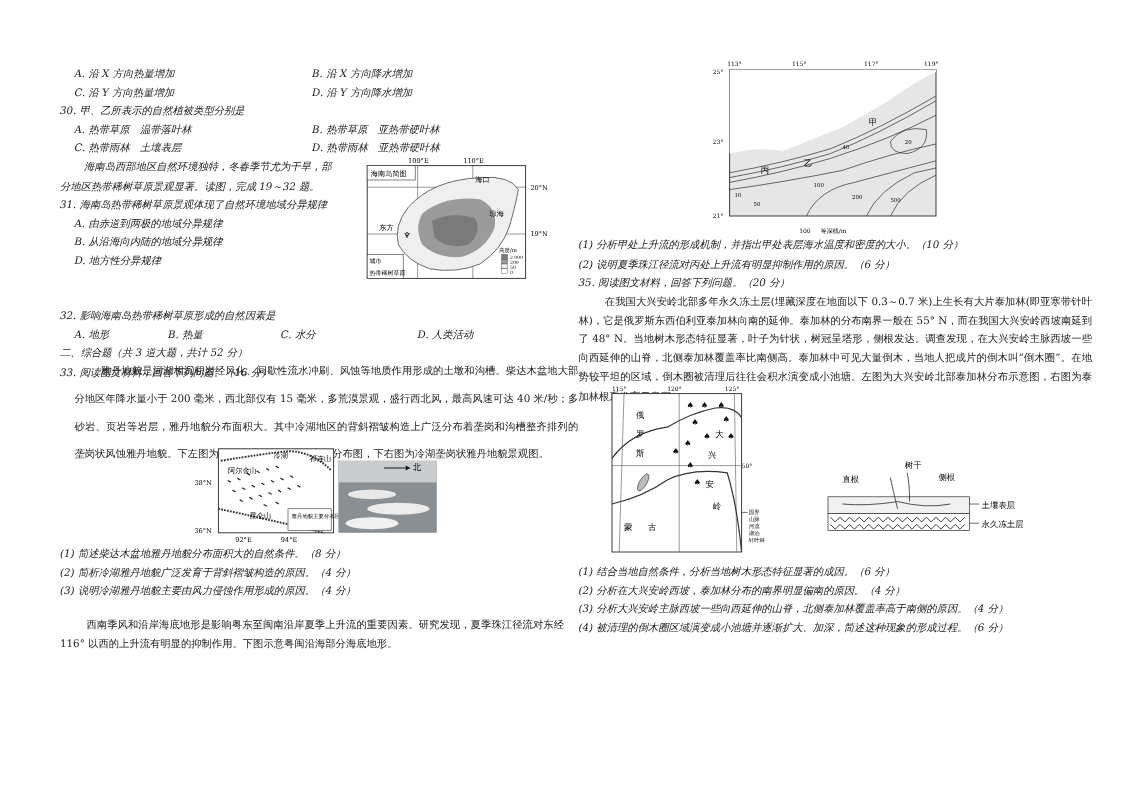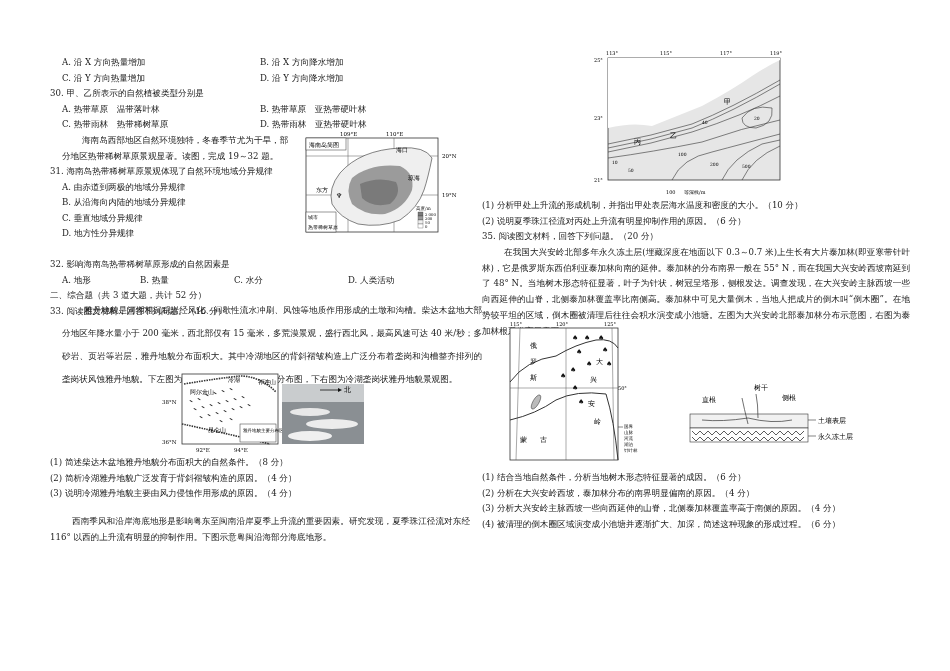--- a/index.html
+++ b/index.html
@@ -3,47 +3,46 @@
 <meta charset="utf-8">
 <style>
   * { box-sizing: border-box; margin: 0; padding: 0; }
   html, body { width: 950px; height: 671px; background: #ffffff; overflow: hidden; }
   body { font-family: "DejaVu Serif", "Liberation Serif", serif; color: #1a1a1a; font-size: 8.6px; line-height: 15.6px; position: relative; }
   .col { position: absolute; top: 0; }
   .left { left: 50px; width: 420px; }
   .right { left: 482px; width: 428px; }
   .ind { padding-left: 12px; }
   .para { text-indent: 22px; text-align: justify; white-space: normal; }
-  .row { position: relative; height: 15.6px; }
+  .row { position: relative; height: 15.6px; font-style: italic; }
   .abs { position: absolute; }
   .fig { position: absolute; }
   svg text { font-family: "DejaVu Serif", "Liberation Serif", serif; }
 </style>
 </head>
 <body>
 
 <div class="col left">
   <div class="abs" style="top:55px; left:12px; width:410px;">
     <div class="row"><span>A. 沿 X 方向热量增加</span><span class="abs" style="left:198px">B. 沿 X 方向降水增加</span></div>
     <div class="row"><span>C. 沿 Y 方向热量增加</span><span class="abs" style="left:198px">D. 沿 Y 方向降水增加</span></div>
   </div>
   <div class="abs" style="top:86px; left:0; width:420px;">
     <div class="row">30. 甲、乙所表示的自然植被类型分别是</div>
     <div class="row" style="padding-left:12px"><span>A. 热带草原　温带落叶林</span><span class="abs" style="left:210px">B. 热带草原　亚热带硬叶林</span></div>
-    <div class="row" style="padding-left:12px"><span>C. 热带雨林　热带稀树草原</span><span class="abs" style="left:210px">D. 热带雨林　亚热带硬叶林</span></div>
-  </div>
-  <div class="abs" style="top:133px; left:0; width:250px;margin-left:12px;">
+    <div class="row" style="padding-left:12px"><span>C. 热带雨林　土壤表层</span><span class="abs" style="left:210px">D. 热带雨林　亚热带硬叶林</span></div>
+  </div>
+  <div class="abs" style="top:133px; left:0; width:250px;">
     <div class="row" style="padding-left:20px">海南岛西部地区自然环境独特，冬春季节尤为干旱，部</div>
     <div class="row">分地区热带稀树草原景观显著。读图，完成 19～32 题。</div>
   </div>
   <div class="abs" style="top:164px; left:0; width:250px;">
     <div class="row">31. 海南岛热带稀树草原景观体现了自然环境地域分异规律</div>
     <div class="row ind">A. 由赤道到两极的地域分异规律</div>
     <div class="row ind">B. 从沿海向内陆的地域分异规律</div>
-    <div class="row ind">C. 垂直地域分异规律</div>
     <div class="row ind">D. 地方性分异规律</div>
   </div>
 
   <div class="fig" style="left:250px; top:128px; width:168px; height:106px;">
     <svg width="168" height="106" viewBox="0 0 168 106">
       <rect x="6" y="10" width="132" height="94" fill="#fff" stroke="#333" stroke-width="0.8"></rect>
       <line x1="48" y1="10" x2="48" y2="104" stroke="#555" stroke-width="0.5"></line>
       <line x1="94" y1="10" x2="94" y2="104" stroke="#555" stroke-width="0.5"></line>
       <line x1="6" y1="28" x2="138" y2="28" stroke="#555" stroke-width="0.5"></line>
       <line x1="6" y1="67" x2="138" y2="67" stroke="#555" stroke-width="0.5"></line>

